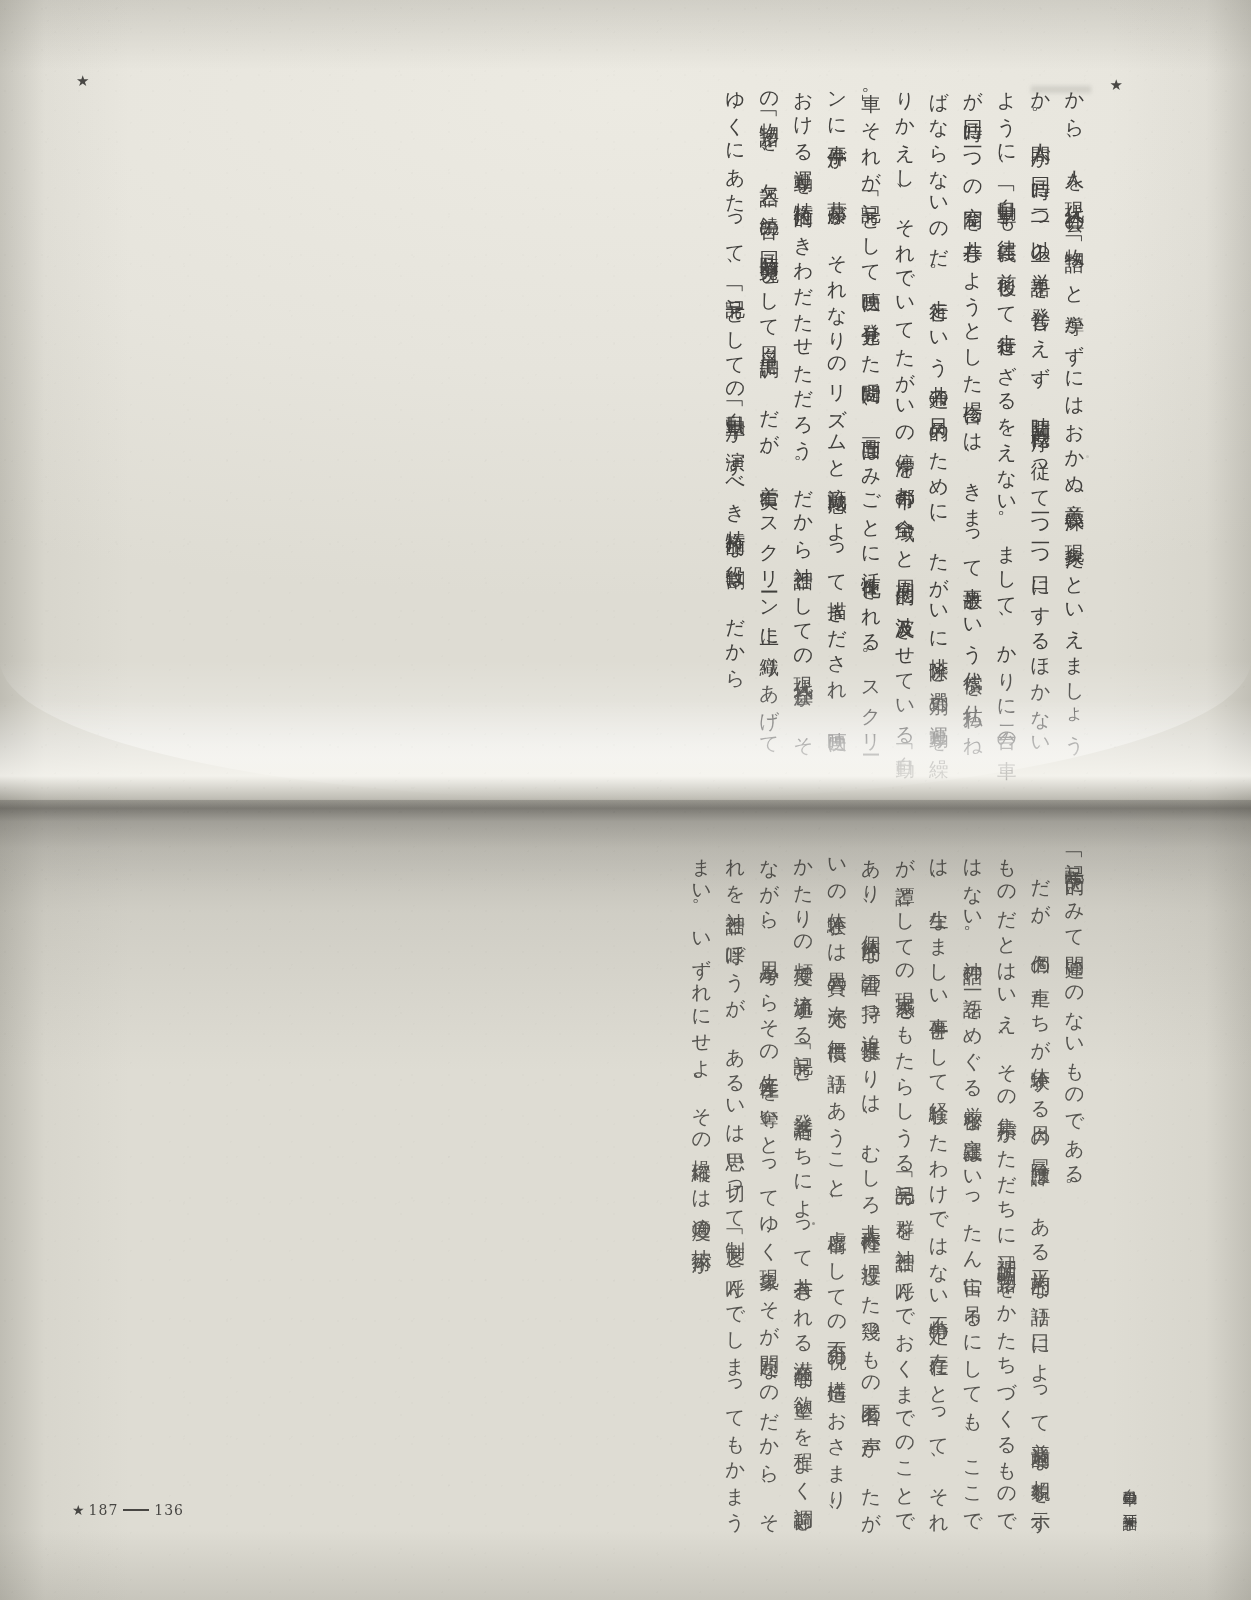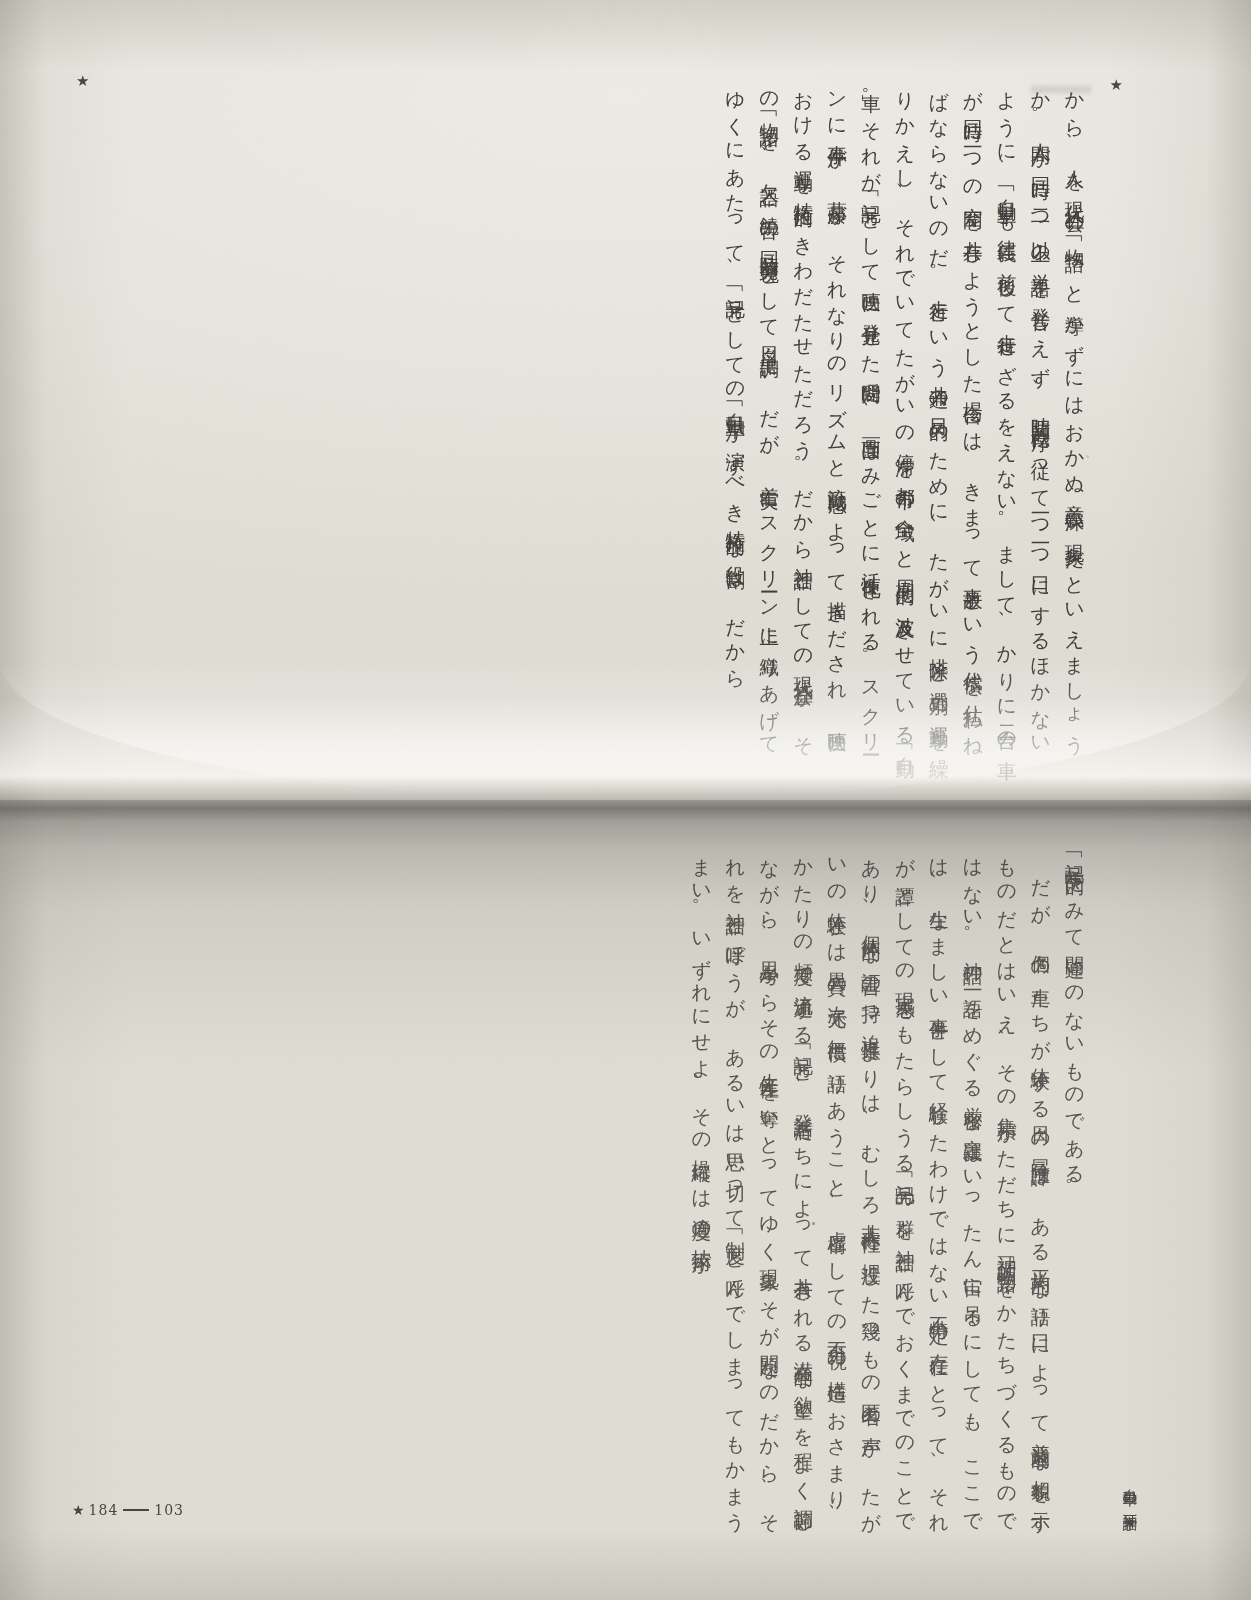--- a/index.html
+++ b/index.html
@@ -193,23 +193,23 @@
   <div class="gutter"></div>
   <div class="lower-shade"></div>
 
   <div class="textblock block-bottom">
     <div>「記号学」的にみて間違いのないものである。</div>
     <div class="indent-para">だが、個々の車たちが体験する日々の冒険譚は、ある平均的な語り口によって普遍的な相貌を示すものだとはいえ、その集積がただちに神話的「物語」をかたちづくるものではない。神話の一語をめぐる厳密な定義はいったん宙に吊るにしても、ここでは、生なましい事件として経験したわけではない不特定の存在にとって、それが譚としての現実感をもたらしうる「記号」の群を神話と呼んでおくまでのことであり、個体的な証言の持つ迫真性よりは、むしろ非人称性に埋没した幾つもの匿名の声が、たがいの体験とは異質の次元で無償に語りあうこと、虚構としての不可視の構造におさまり、かたりの頻度で流通する「記号」と、発話者たちによって共有される潜在的な欲望とを程よく調節しながら、思考からその生産性を奪いとってゆく現象こそが問題なのだから、それを神話と呼ぼうが、あるいは思い切って「制度」と呼んでしまってもかまうまい。いずれにせよ、その操縦には適度の技術が</div>
   </div>
 
   <div class="folio">
     <span>★</span>
-    <span>184</span>
+    <span>187</span>
     <span class="rule"></span>
-    <span>103</span>
+    <span>136</span>
   </div>
 
   <div class="running-head">
     <span>自動車の神話学一</span>
     <span>★</span>
   </div>
 
   <div class="speck" style="top:1222px; left:812px;"></div>
   <div class="speck" style="top:455px; left:1086px; opacity:0.35;"></div>
 

